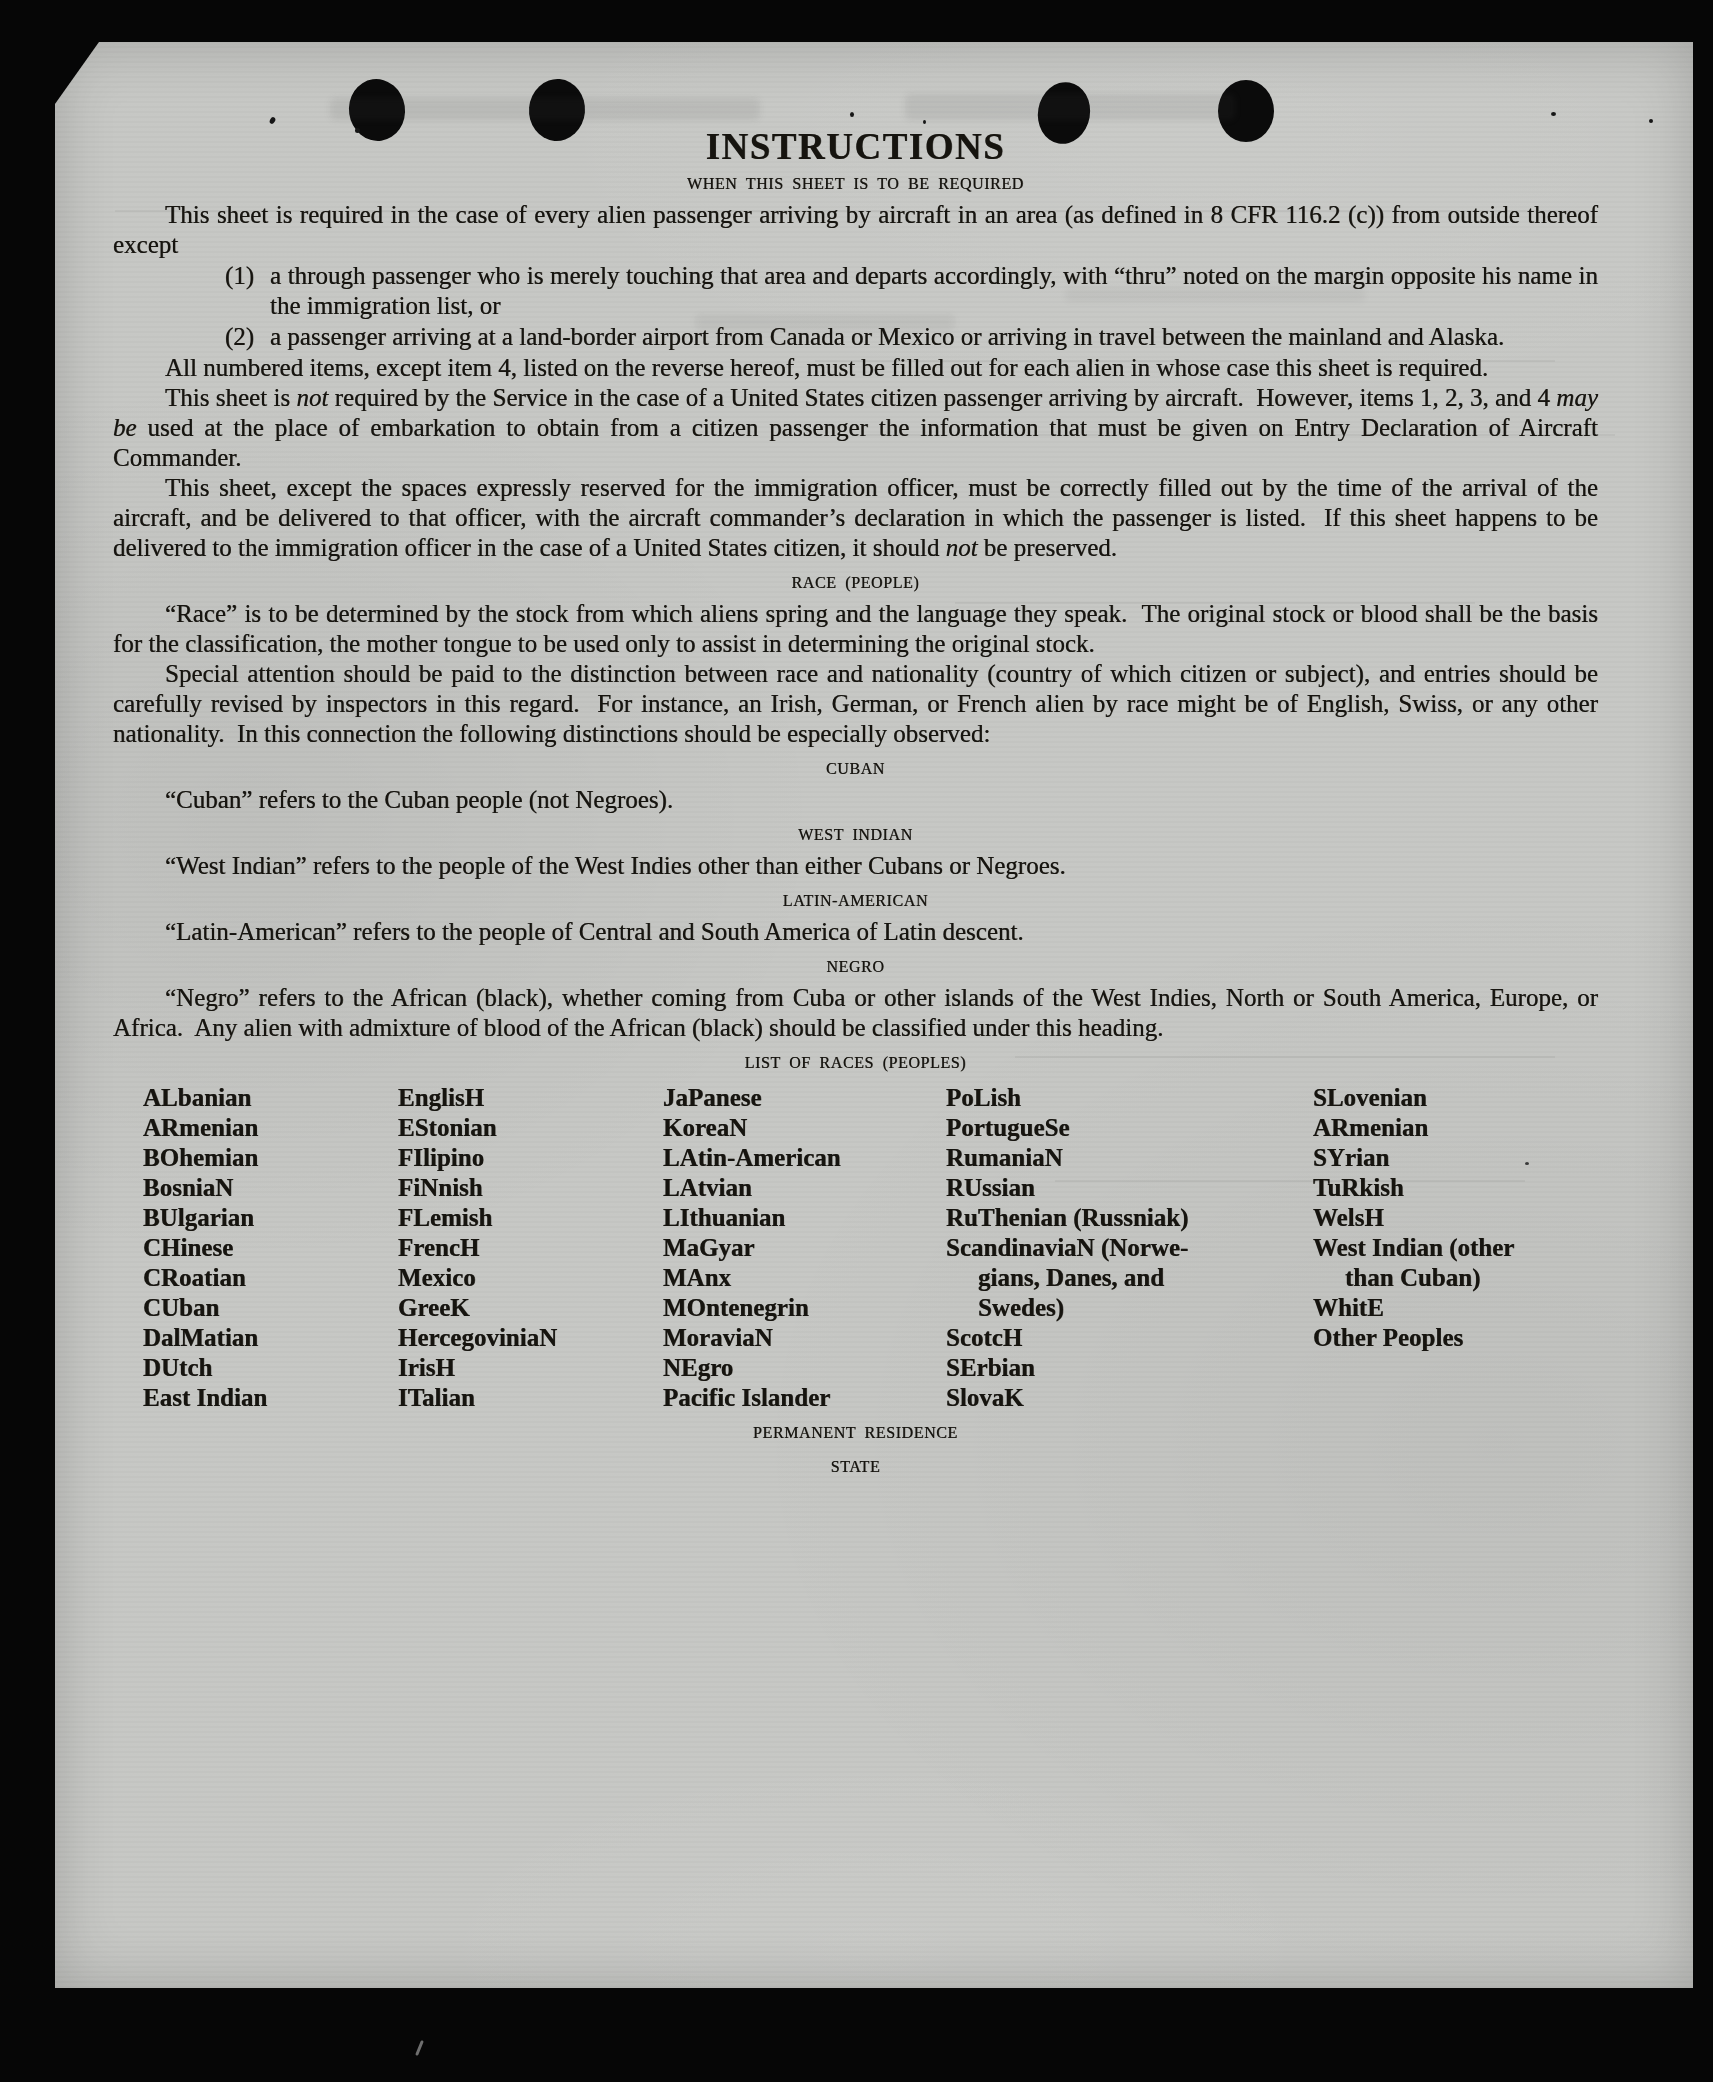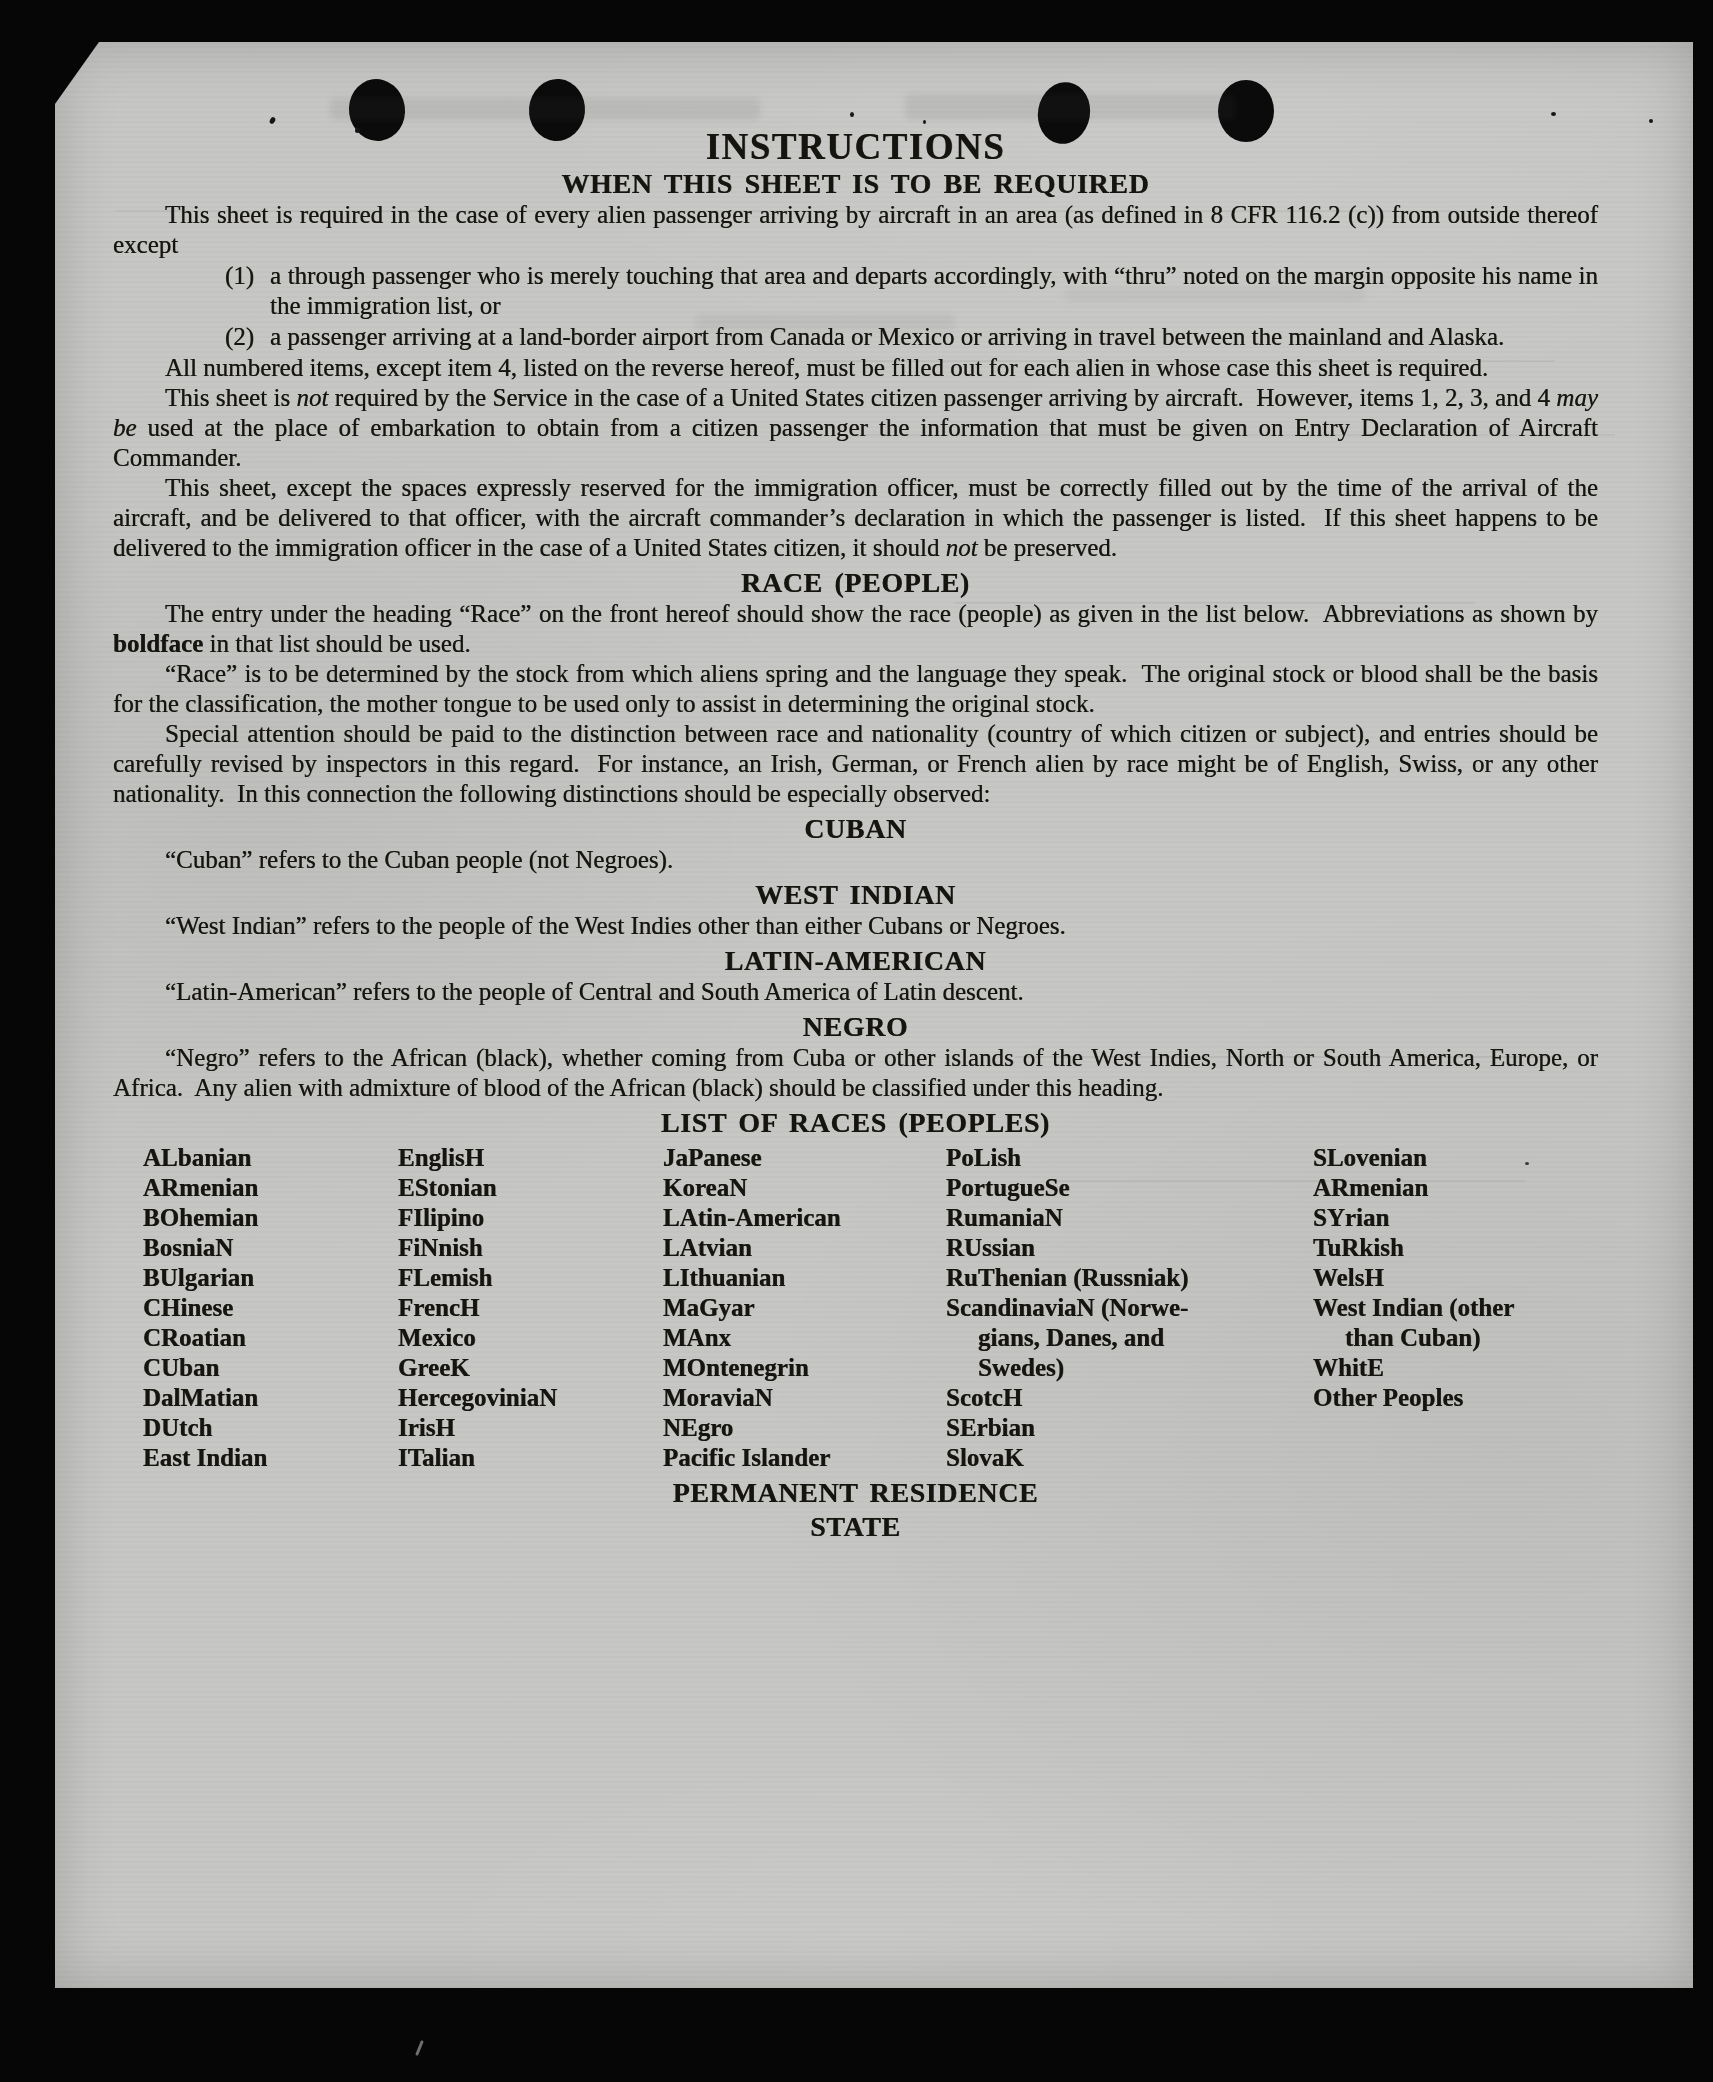--- a/index.html
+++ b/index.html
@@ -67,21 +67,21 @@
     font-size:25px; line-height:30px;
     text-shadow: 0.4px 0.4px 0 rgba(22,20,15,0.55), -0.2px 0 0 rgba(22,20,15,0.3);
   }
   .doc-title {
     margin:0 0 6px 0; text-align:center;
     font-size:37px; line-height:34px; font-weight:700;
     letter-spacing:1.5px;
   }
   .subhead {
     margin:6px 0 2px 0; text-align:center;
-    font-size:28px; line-height:28px; font-weight:700;
+    font-size:16px; line-height:28px; font-weight:400;
     letter-spacing:0.6px; word-spacing:4px;
   }
   .body-p { margin:0; text-align:justify; }
   .indent { text-indent:52px; }
   .num-item { margin:1px 0; position:relative; padding-left:157px; text-align:justify; }
   .num { position:absolute; left:112px; top:0; }
   .it { font-style:italic; }
   .bd { font-weight:700; }
 
   .races { display:flex; margin-top:6px; padding-left:30px; font-weight:700; }
@@ -130,21 +130,20 @@
             <p class="num-item"><span class="num">(1)</span><span>a through passenger who is merely touching that area and departs accordingly, with “thru” noted on the margin opposite his name in the immigration list, or</span></p>
             <p class="num-item"><span class="num">(2)</span><span>a passenger arriving at a land-border airport from Canada or Mexico or arriving in travel between the mainland and Alaska.</span></p>
             <p class="body-p indent"><span>All numbered items, except item 4, listed on the reverse hereof, must be filled out for each alien in whose case this sheet is required.</span></p>
             <p class="body-p indent"><span>This sheet is </span><span class="it">not</span><span> required by the Service in the case of a United States citizen passenger arriving by aircraft.&nbsp; However, items 1, 2, 3, and 4 </span><span class="it">may be</span><span> used at the place of embarkation to obtain from a citizen passenger the information that must be given on Entry Declaration of Aircraft Commander.</span></p>
           </section>
           <section class="doc-section">
             <p class="body-p indent"><span>This sheet, except the spaces expressly reserved for the immigration officer, must be correctly filled out by the time of the arrival of the aircraft, and be delivered to that officer, with the aircraft commander’s declaration in which the passenger is listed.&nbsp; If this sheet happens to be delivered to the immigration officer in the case of a United States citizen, it should </span><span class="it">not</span><span> be preserved.</span></p>
           </section>
           <section class="doc-section">
             <div class="subhead">RACE (PEOPLE)</div>
-            <p class="body-p indent"><span>The entry under the heading “Race” on the front hereof should show the race (people) as given in the list below.&nbsp; Abbreviations as shown by </span><span class="bd">boldface</span><span> in that list should be used.</span></p>
             <p class="body-p indent"><span>“Race” is to be determined by the stock from which aliens spring and the language they speak.&nbsp; The original stock or blood shall be the basis for the classification, the mother tongue to be used only to assist in determining the original stock.</span></p>
             <p class="body-p indent"><span>Special attention should be paid to the distinction between race and nationality (country of which citizen or subject), and entries should be carefully revised by inspectors in this regard.&nbsp; For instance, an Irish, German, or French alien by race might be of English, Swiss, or any other nationality.&nbsp; In this connection the following distinctions should be especially observed:</span></p>
           </section>
           <section class="doc-section">
             <div class="subhead">CUBAN</div>
             <p class="body-p indent"><span>“Cuban” refers to the Cuban people (not Negroes).</span></p>
           </section>
           <section class="doc-section">
             <div class="subhead">WEST INDIAN</div>
             <p class="body-p indent"><span>“West Indian” refers to the people of the West Indies other than either Cubans or Negroes.</span></p>

